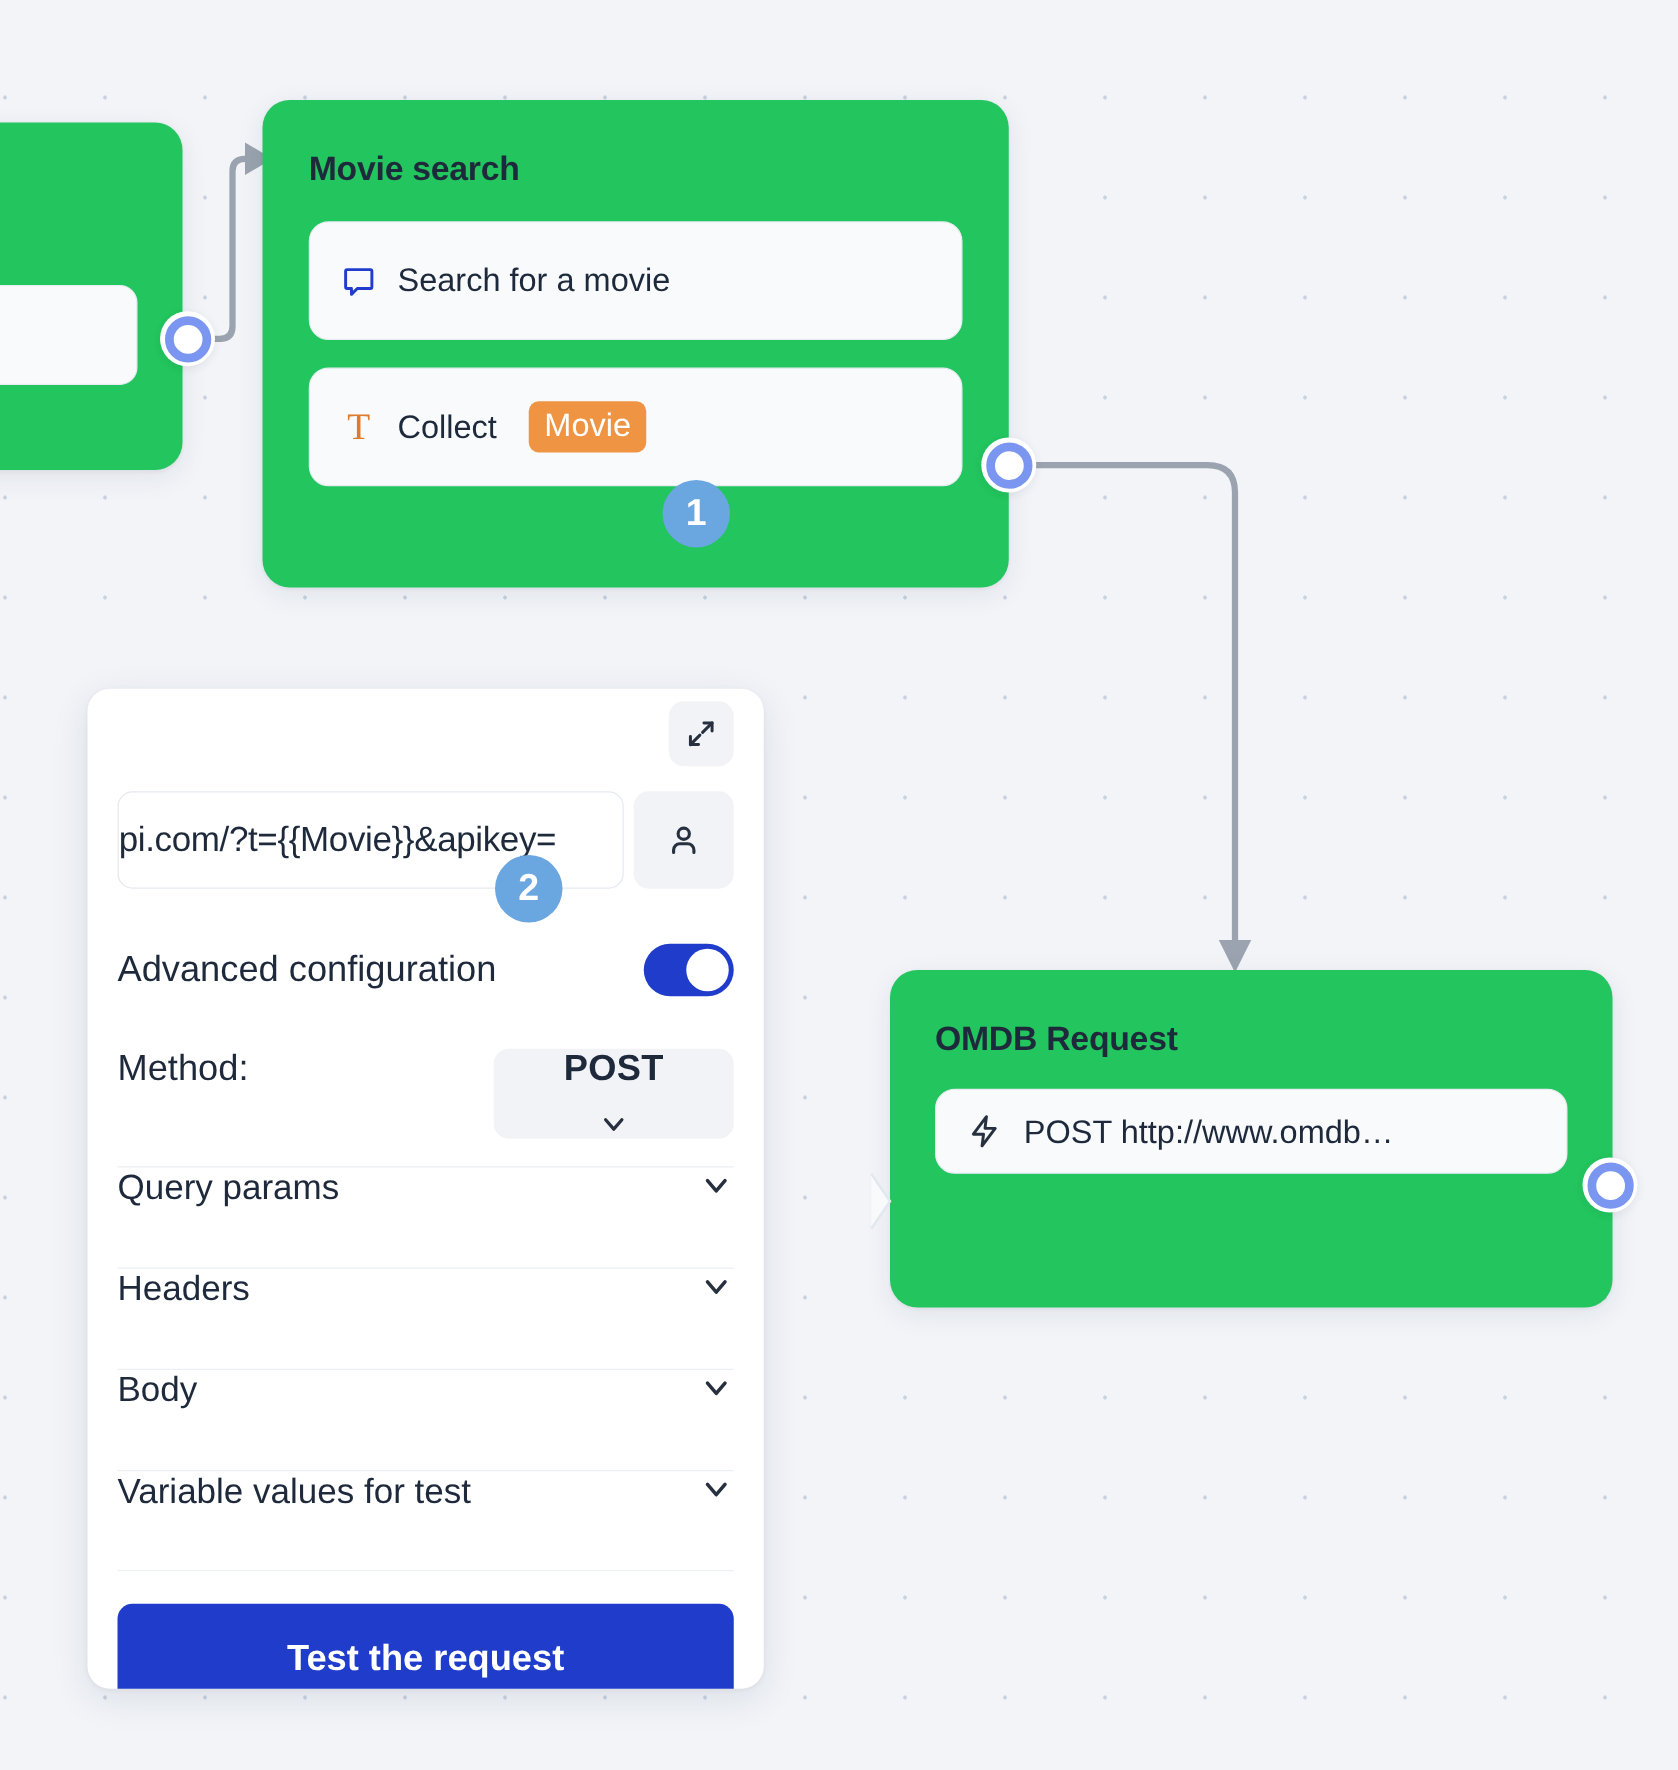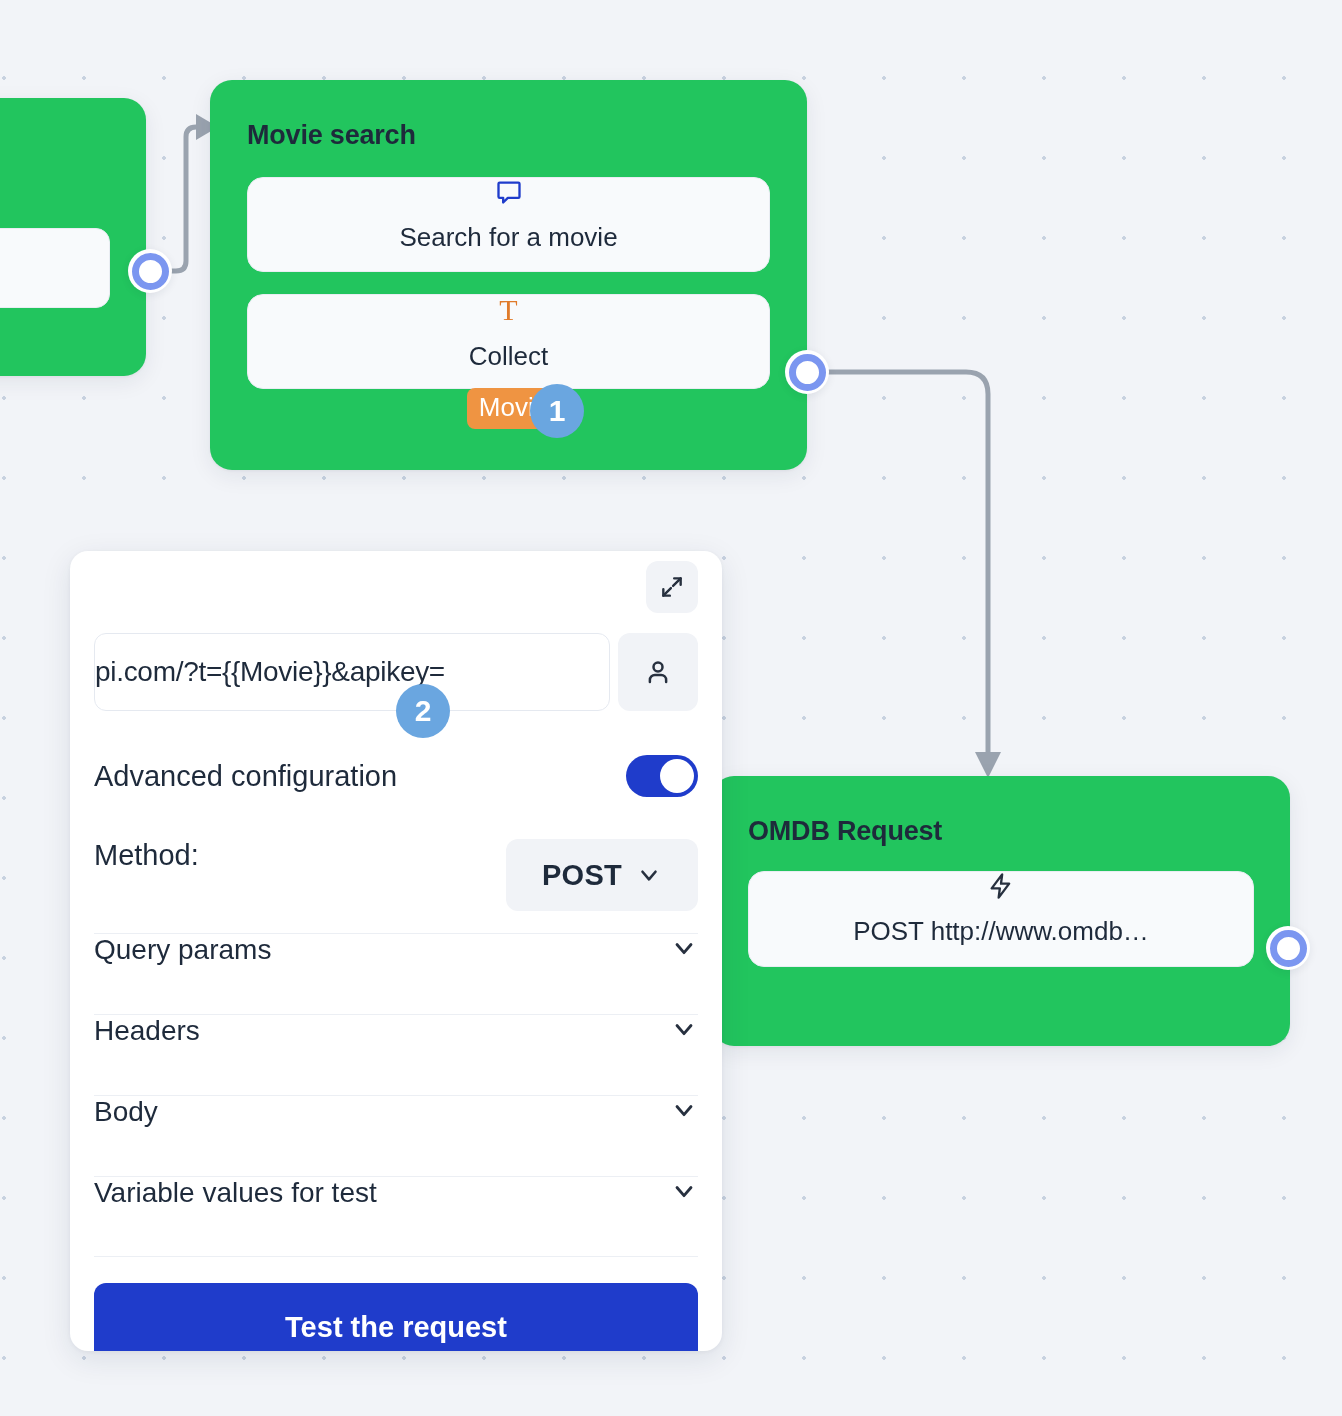--- a/index.html
+++ b/index.html
@@ -79,21 +79,20 @@
     display: flex;
     align-items: center;
     gap: 16px;
     height: 95px;
     padding: 0 24px;
     background: #f8fafc;
     border: 1px solid #e9edf3;
     border-radius: 16px;
     margin-bottom: 22px;
     position: relative;
-    flex-direction: column;
   }
   .node-row:last-child { margin-bottom: 0; }
   .row-label {
     font-size: 26px;
     color: #1e2a3b;
     white-space: nowrap;
   }
   .row-icon { display: flex; align-items: center; justify-content: center; width: 30px; }
 
   .var-chip {
@@ -117,21 +116,21 @@
 
   
   #node-omdb {
     left: 712px;
     top: 776px;
     width: 578px;
     height: 270px;
     padding: 40px 36px;
   }
   #node-omdb .node-title { margin-bottom: 24px; }
-  #node-omdb .node-row { height: 96px; }
+  #node-omdb .node-row { height: 68px; }
 
   
   .notch {
     position: absolute;
     left: -16px;
     top: 162px;
     width: 18px;
     height: 46px;
   }
 
@@ -175,21 +174,21 @@
     z-index: 40;
   }
   #badge-1 { left: 530px; top: 384px; }
   #badge-2 { left: 396px; top: 684px; }
 
   
   #panel-request {
     position: absolute;
     left: 70px;
     top: 551px;
-    width: 652px;
+    width: 541px;
     height: 800px;
     background: #ffffff;
     border-radius: 18px;
     box-shadow: 0 8px 30px rgba(23, 35, 68, 0.10), 0 1px 4px rgba(23,35,68,0.05);
     overflow: hidden;
     z-index: 30;
   }
 
   .panel-inner { padding: 0 24px; position: relative; height: 100%; }
 
@@ -286,20 +285,21 @@
     width: 192px;
     height: 72px;
     background: #f1f3f7;
     border: none;
     border-radius: 12px;
     display: flex;
     align-items: center;
     justify-content: center;
     gap: 14px;
     cursor: pointer;
+    flex-direction: column;
   }
   .method-value {
     font-size: 29px;
     font-weight: bold;
     color: #1e2a3b;
     letter-spacing: 0.3px;
   }
 
   .accordion-item {
     display: flex;

